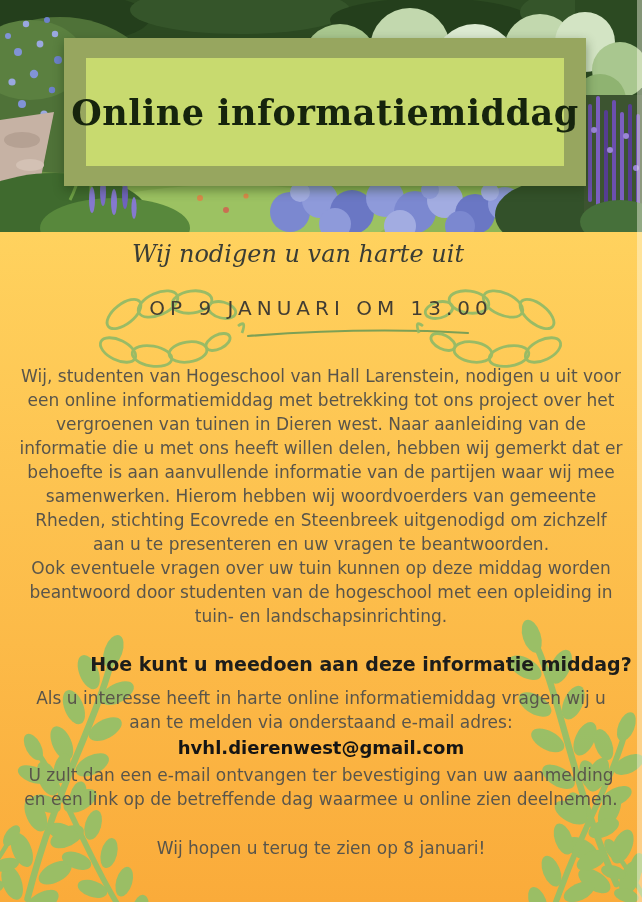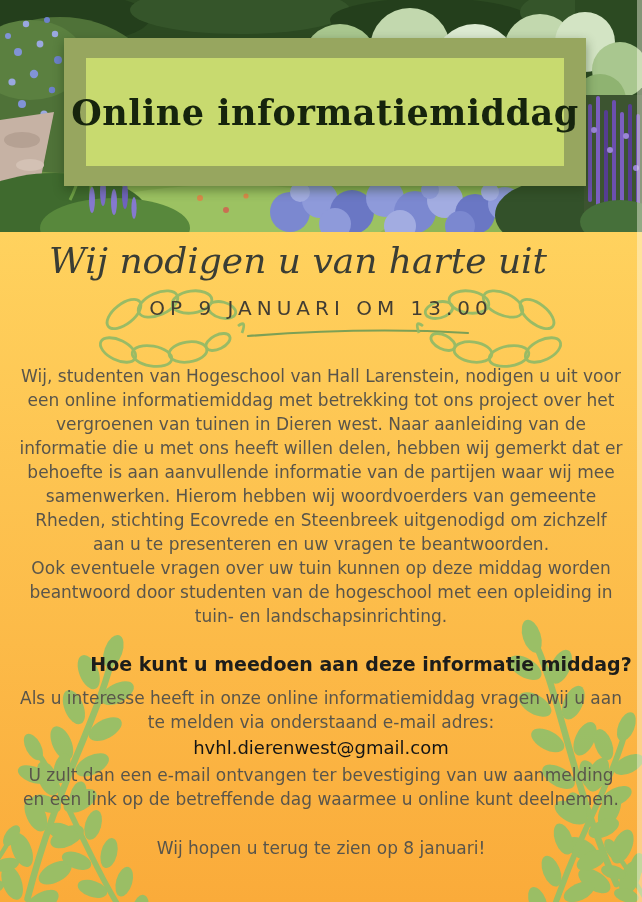--- a/index.html
+++ b/index.html
@@ -25,42 +25,42 @@
     color:var(--banner-text,#16240d); white-space:nowrap;
   }
   .content{
     position:absolute; left:0; top:232px; width:642px; height:670px;
     background:linear-gradient(180deg,var(--background-top,#ffd25e) 0%,var(--background-bottom,#faab3a) 100%);
   }
   .content > *{position:absolute;}
   .script-heading{
     top:8px; left:0; width:596px; text-align:center;
     font-family:"DejaVu Serif","Liberation Serif",serif;
-    font-style:italic; font-size:36px; color:#3a3d35; z-index:2;
+    font-style:italic; font-size:24px; color:#3a3d35; z-index:2;
   }
   .datetime{
     top:64px; left:0; width:642px; text-align:center;
     font-size:20px; letter-spacing:5px; color:#423d33; z-index:2;
   }
   .ornament{top:56px; left:0; z-index:1;}
   .h-bold{
     left:0; width:642px; text-align:center; font-weight:bold;
     font-size:19px; color:var(--heading-text,#1d1d1b); z-index:2;
   }
   .h1{top:110px;}
   .h2{top:421px;padding-left:40px;}
   .para{
     left:18px; width:606px; text-align:center; font-size:17px;
     line-height:24px; color:var(--body-text,#59554b); z-index:2;
   }
   .p-main{top:132px;}
   .p-signup{top:454px;}
   .email{
     top:505px; left:0; width:642px; text-align:center;
-    font-weight:normal; font-size:18px; color:#151515; z-index:2;
+    font-weight:bold; font-size:18px; color:#151515; z-index:2;
   }
   .p-confirm{top:531px;}
   .closing{top:604px; z-index:2;}
   .bottom-leaves{top:368px; left:0; z-index:1;}
   .edge-strip{
     position:absolute; top:0; right:0; width:5px; height:902px;
     background:rgba(255,252,238,.42); z-index:6;
   }
 </style>
 </head>
@@ -199,25 +199,25 @@
     </svg>
 
 
     <div class="para p-main">
       <span>Wij, studenten van Hogeschool van Hall Larenstein, nodigen u uit voor een online informatiemiddag met betrekking tot ons project over het vergroenen van tuinen in Dieren west. Naar aanleiding van de informatie die u met ons heeft willen delen, hebben wij gemerkt dat er behoefte is aan aanvullende informatie van de partijen waar wij mee samenwerken. Hierom hebben wij woordvoerders van gemeente Rheden, stichting Ecovrede en Steenbreek uitgenodigd om zichzelf aan u te presenteren en uw vragen te beantwoorden.</span><br>
       <span>Ook eventuele vragen over uw tuin kunnen op deze middag worden beantwoord door studenten van de hogeschool met een opleiding in tuin- en landschapsinrichting.</span>
     </div>
 
     <div class="h-bold h2">Hoe kunt u meedoen aan deze informatie middag?</div>
 
-    <div class="para p-signup">Als u interesse heeft in onze online informatiemiddag vragen wij u aan te melden via onderstaand e-mail adres:</div>
+    <div class="para p-signup">Als u interesse heeft in harte online informatiemiddag vragen wij u aan te melden via onderstaand e-mail adres:</div>
 
     <div class="email">hvhl.dierenwest@gmail.com</div>
 
-    <div class="para p-confirm">U zult dan een e-mail ontvangen ter bevestiging van uw aanmelding en een link op de betreffende dag waarmee u online kunt deelnemen.</div>
+    <div class="para p-confirm">U zult dan een e-mail ontvangen ter bevestiging van uw aanmelding en een link op de betreffende dag waarmee u online zien deelnemen.</div>
 
     <div class="para closing">Wij hopen u terug te zien op 8 januari!</div>
 
     <svg class="bottom-leaves" width="642" height="302" aria-hidden="true">
       <defs>
         <g id="branch" fill="var(--leaf-green,#8fc06a)">
           <path d="M0,-6 C10,60 -8,140 4,258" stroke="var(--leaf-green,#8fc06a)" stroke-width="6.5" fill="none" stroke-linecap="round"></path>
           <ellipse cx="0" cy="-4" rx="9" ry="17"></ellipse>
           <ellipse transform="translate(-16,24) rotate(48)" rx="18" ry="9.5"></ellipse>
           <ellipse transform="translate(18,34) rotate(-48)" rx="18" ry="9.5"></ellipse>

